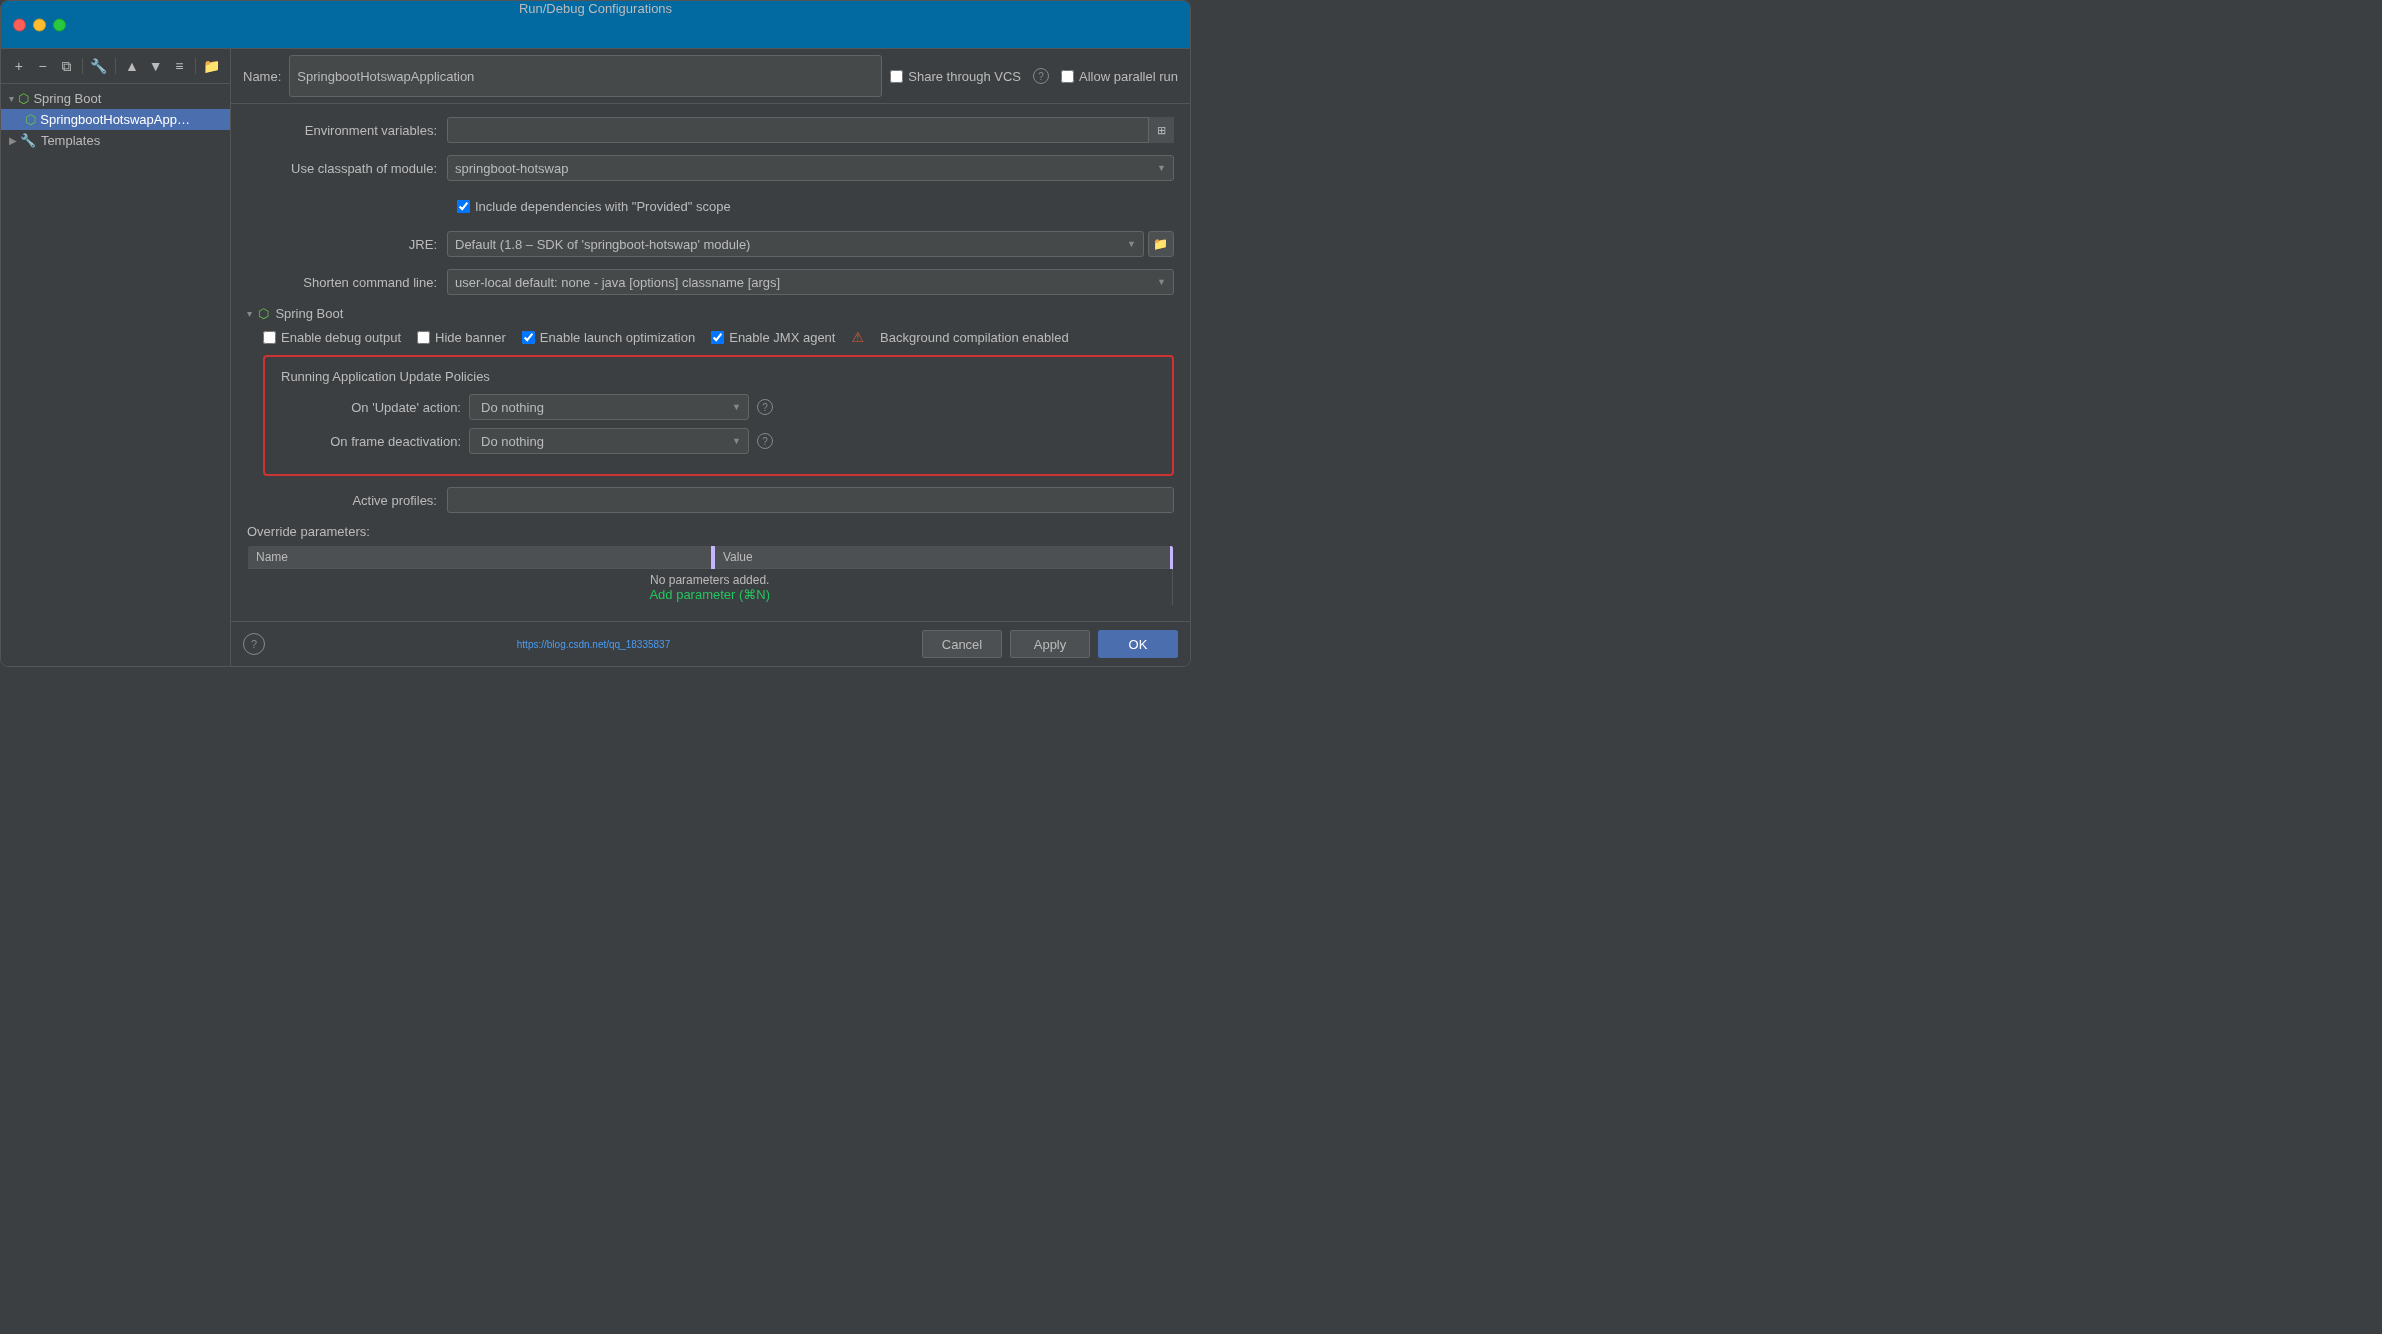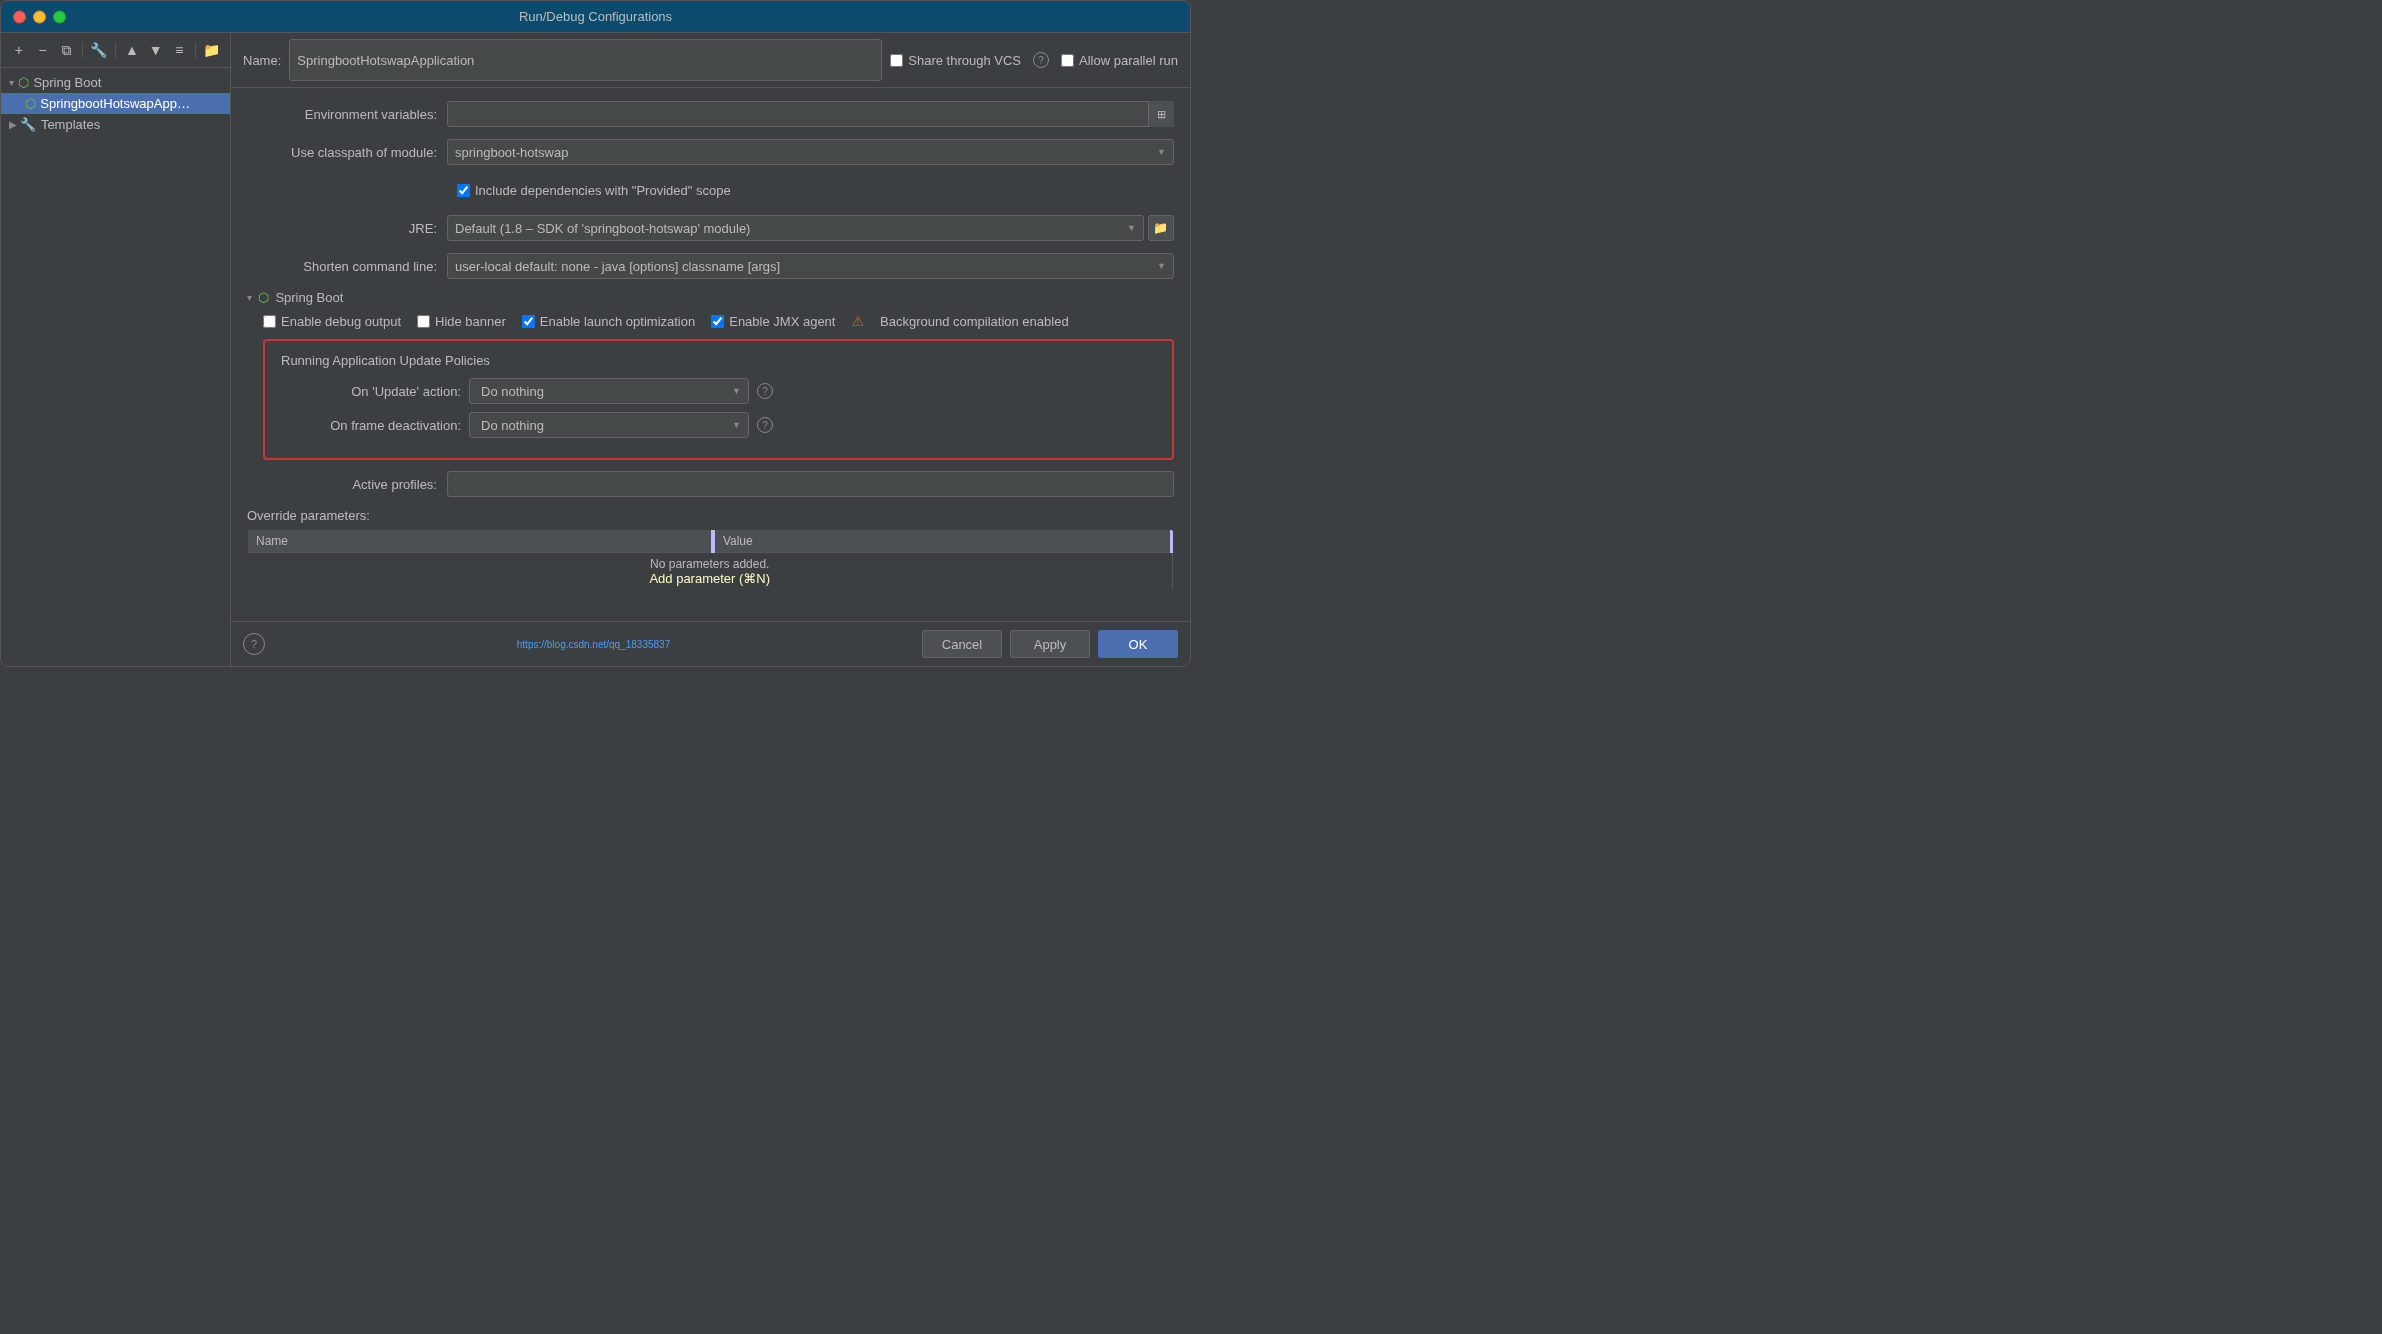--- a/index.html
+++ b/index.html
@@ -16,24 +16,23 @@
       width: 1191px;
       height: 667px;
       background: #3c3f41;
       border-radius: 8px;
       display: flex;
       flex-direction: column;
       overflow: hidden;
       border: 1px solid #555;
     }
     .title-bar {
-      background: #0c4a6e;
-      height: 32px;
-      display: flex;
-      align-items: center;
+      background: #0369a1;
+      height: 48px;
+      display: flex;
       justify-content: center;
       position: relative;
       border-bottom: 1px solid #555;
       flex-shrink: 0;
     }
     .traffic-lights {
       position: absolute;
       left: 12px;
       top: 50%;
       transform: translateY(-50%);
@@ -332,21 +331,21 @@
       font-size: 12px;
       border-right: 1px solid #555;
     }
     .params-empty {
       text-align: center;
       padding: 20px;
       color: #777;
       font-size: 13px;
     }
     .add-param-link {
-      color: #fef9c3;
+      color: #22c55e;
       cursor: pointer;
       font-size: 13px;
     }
     
     .bottom-bar {
       display: flex;
       align-items: center;
       justify-content: flex-end;
       padding: 8px 12px;
       border-top: 1px solid #555;

